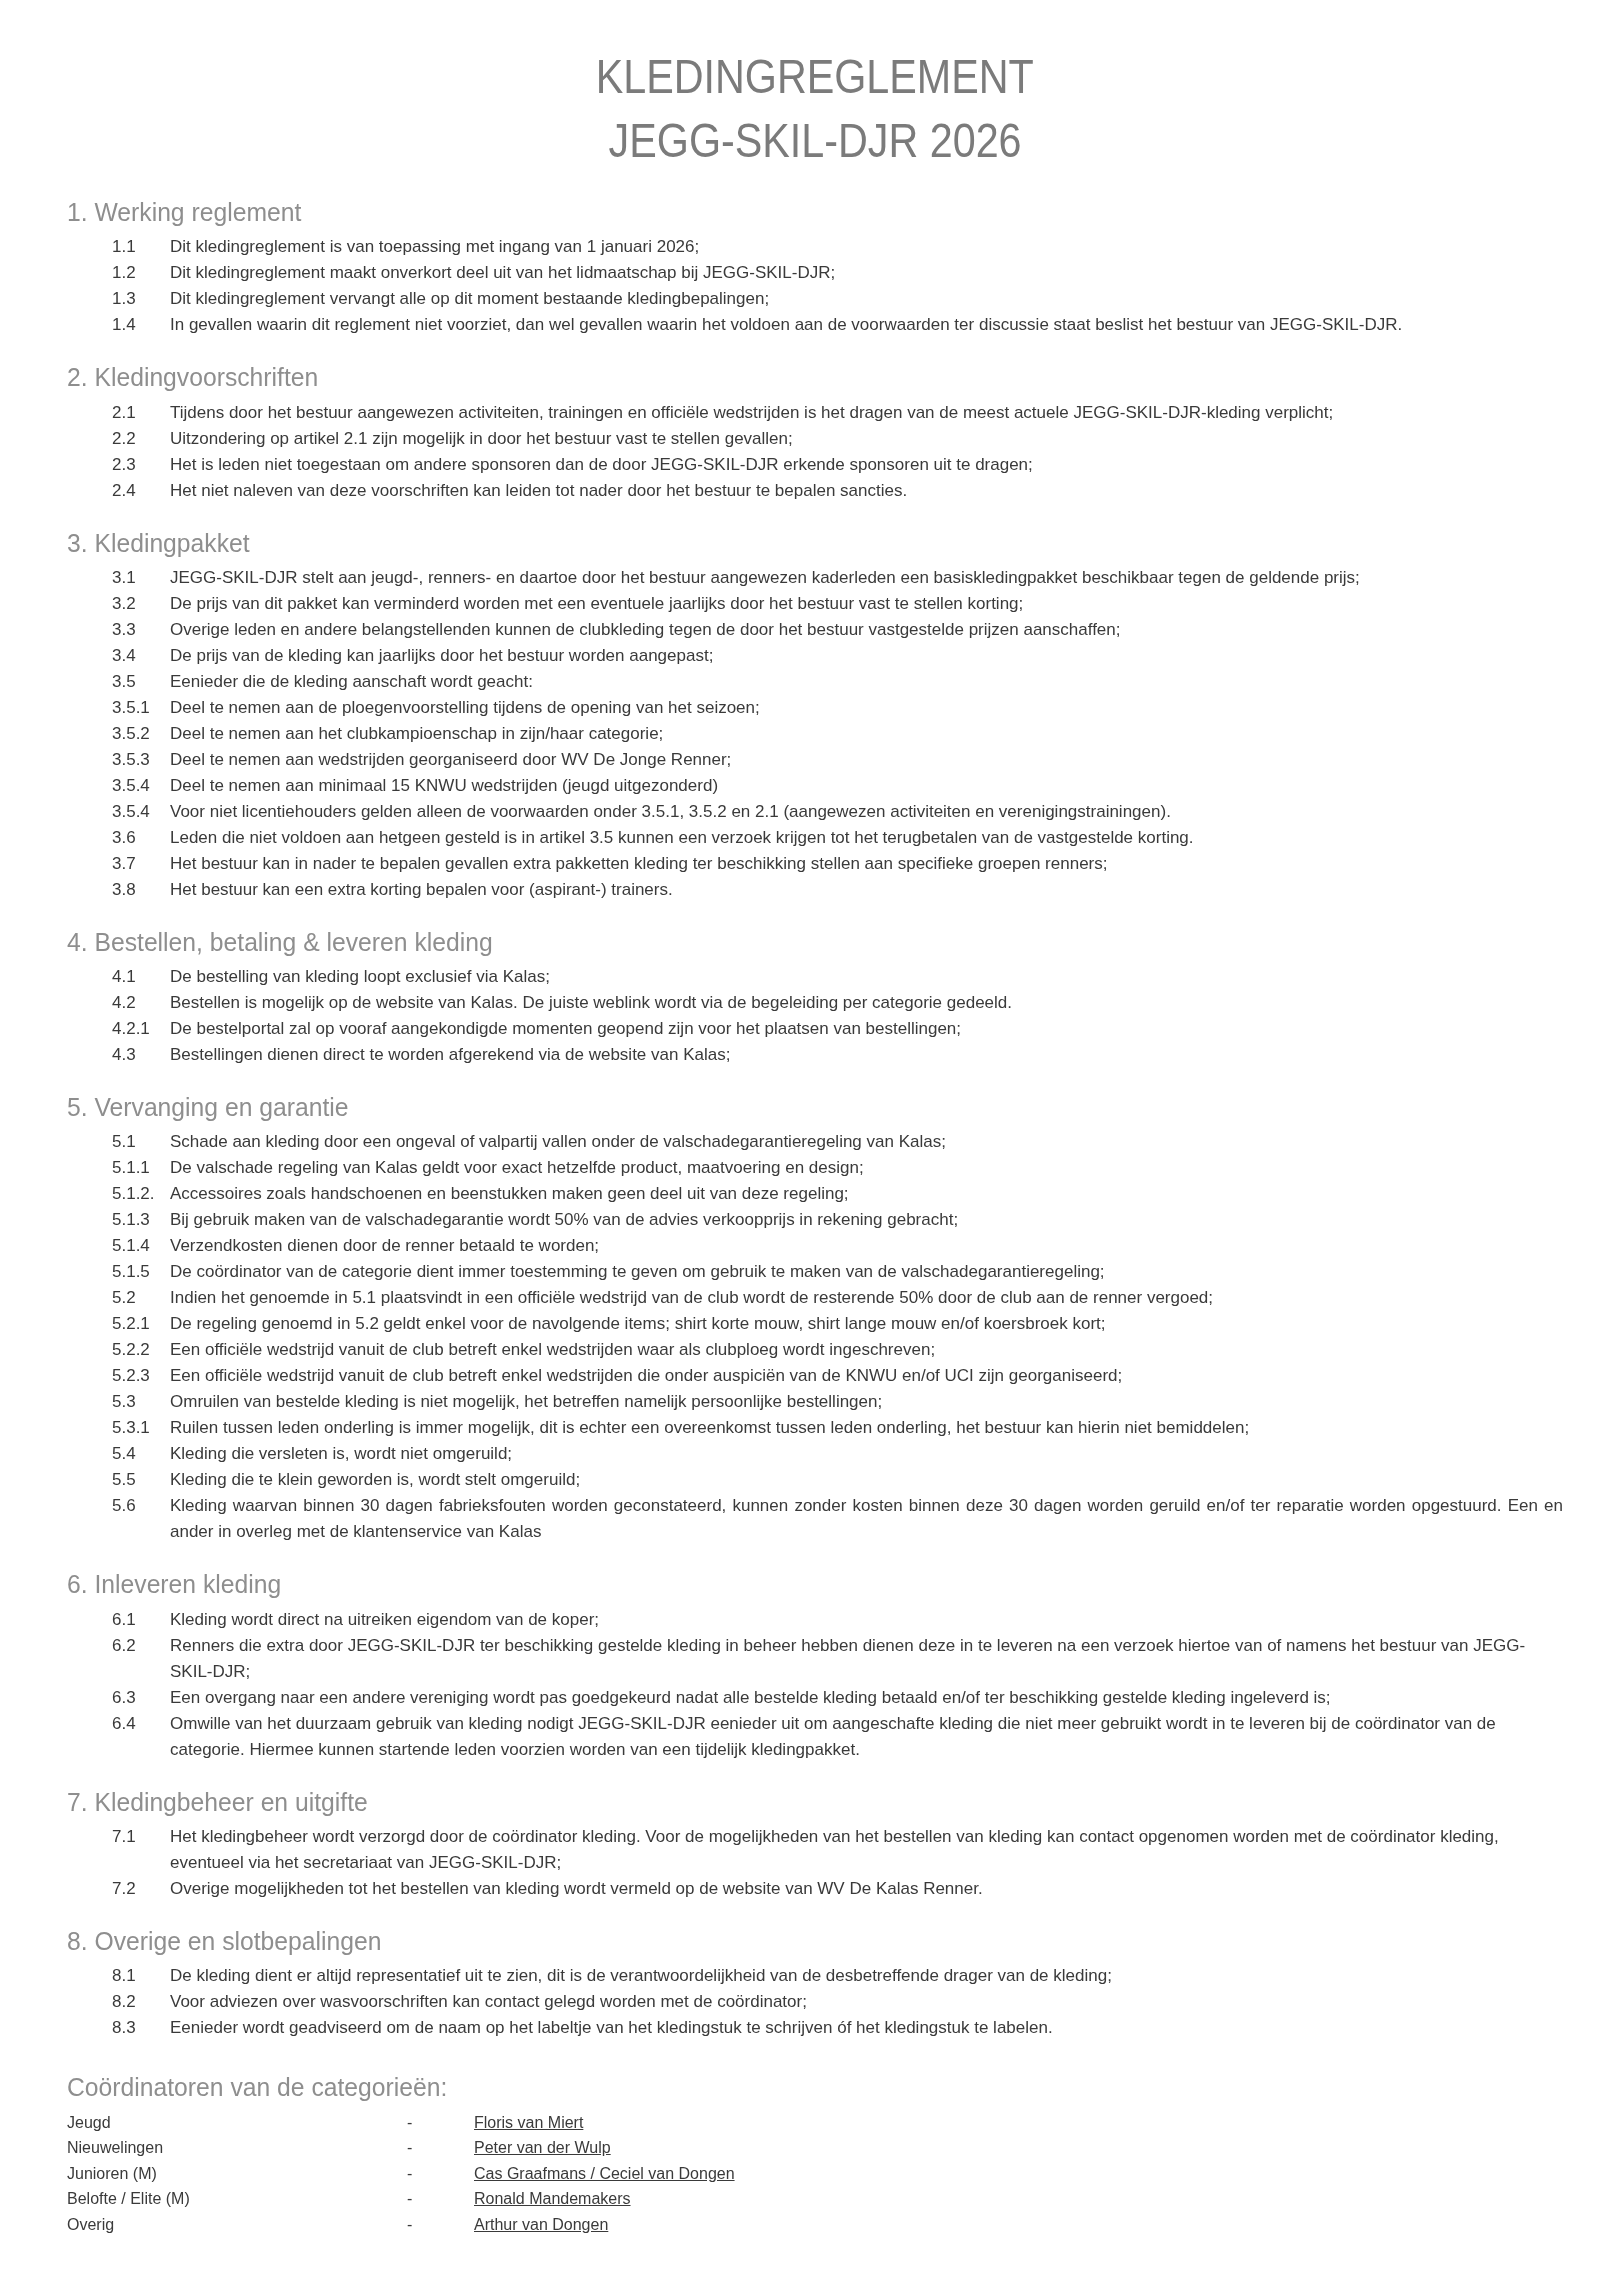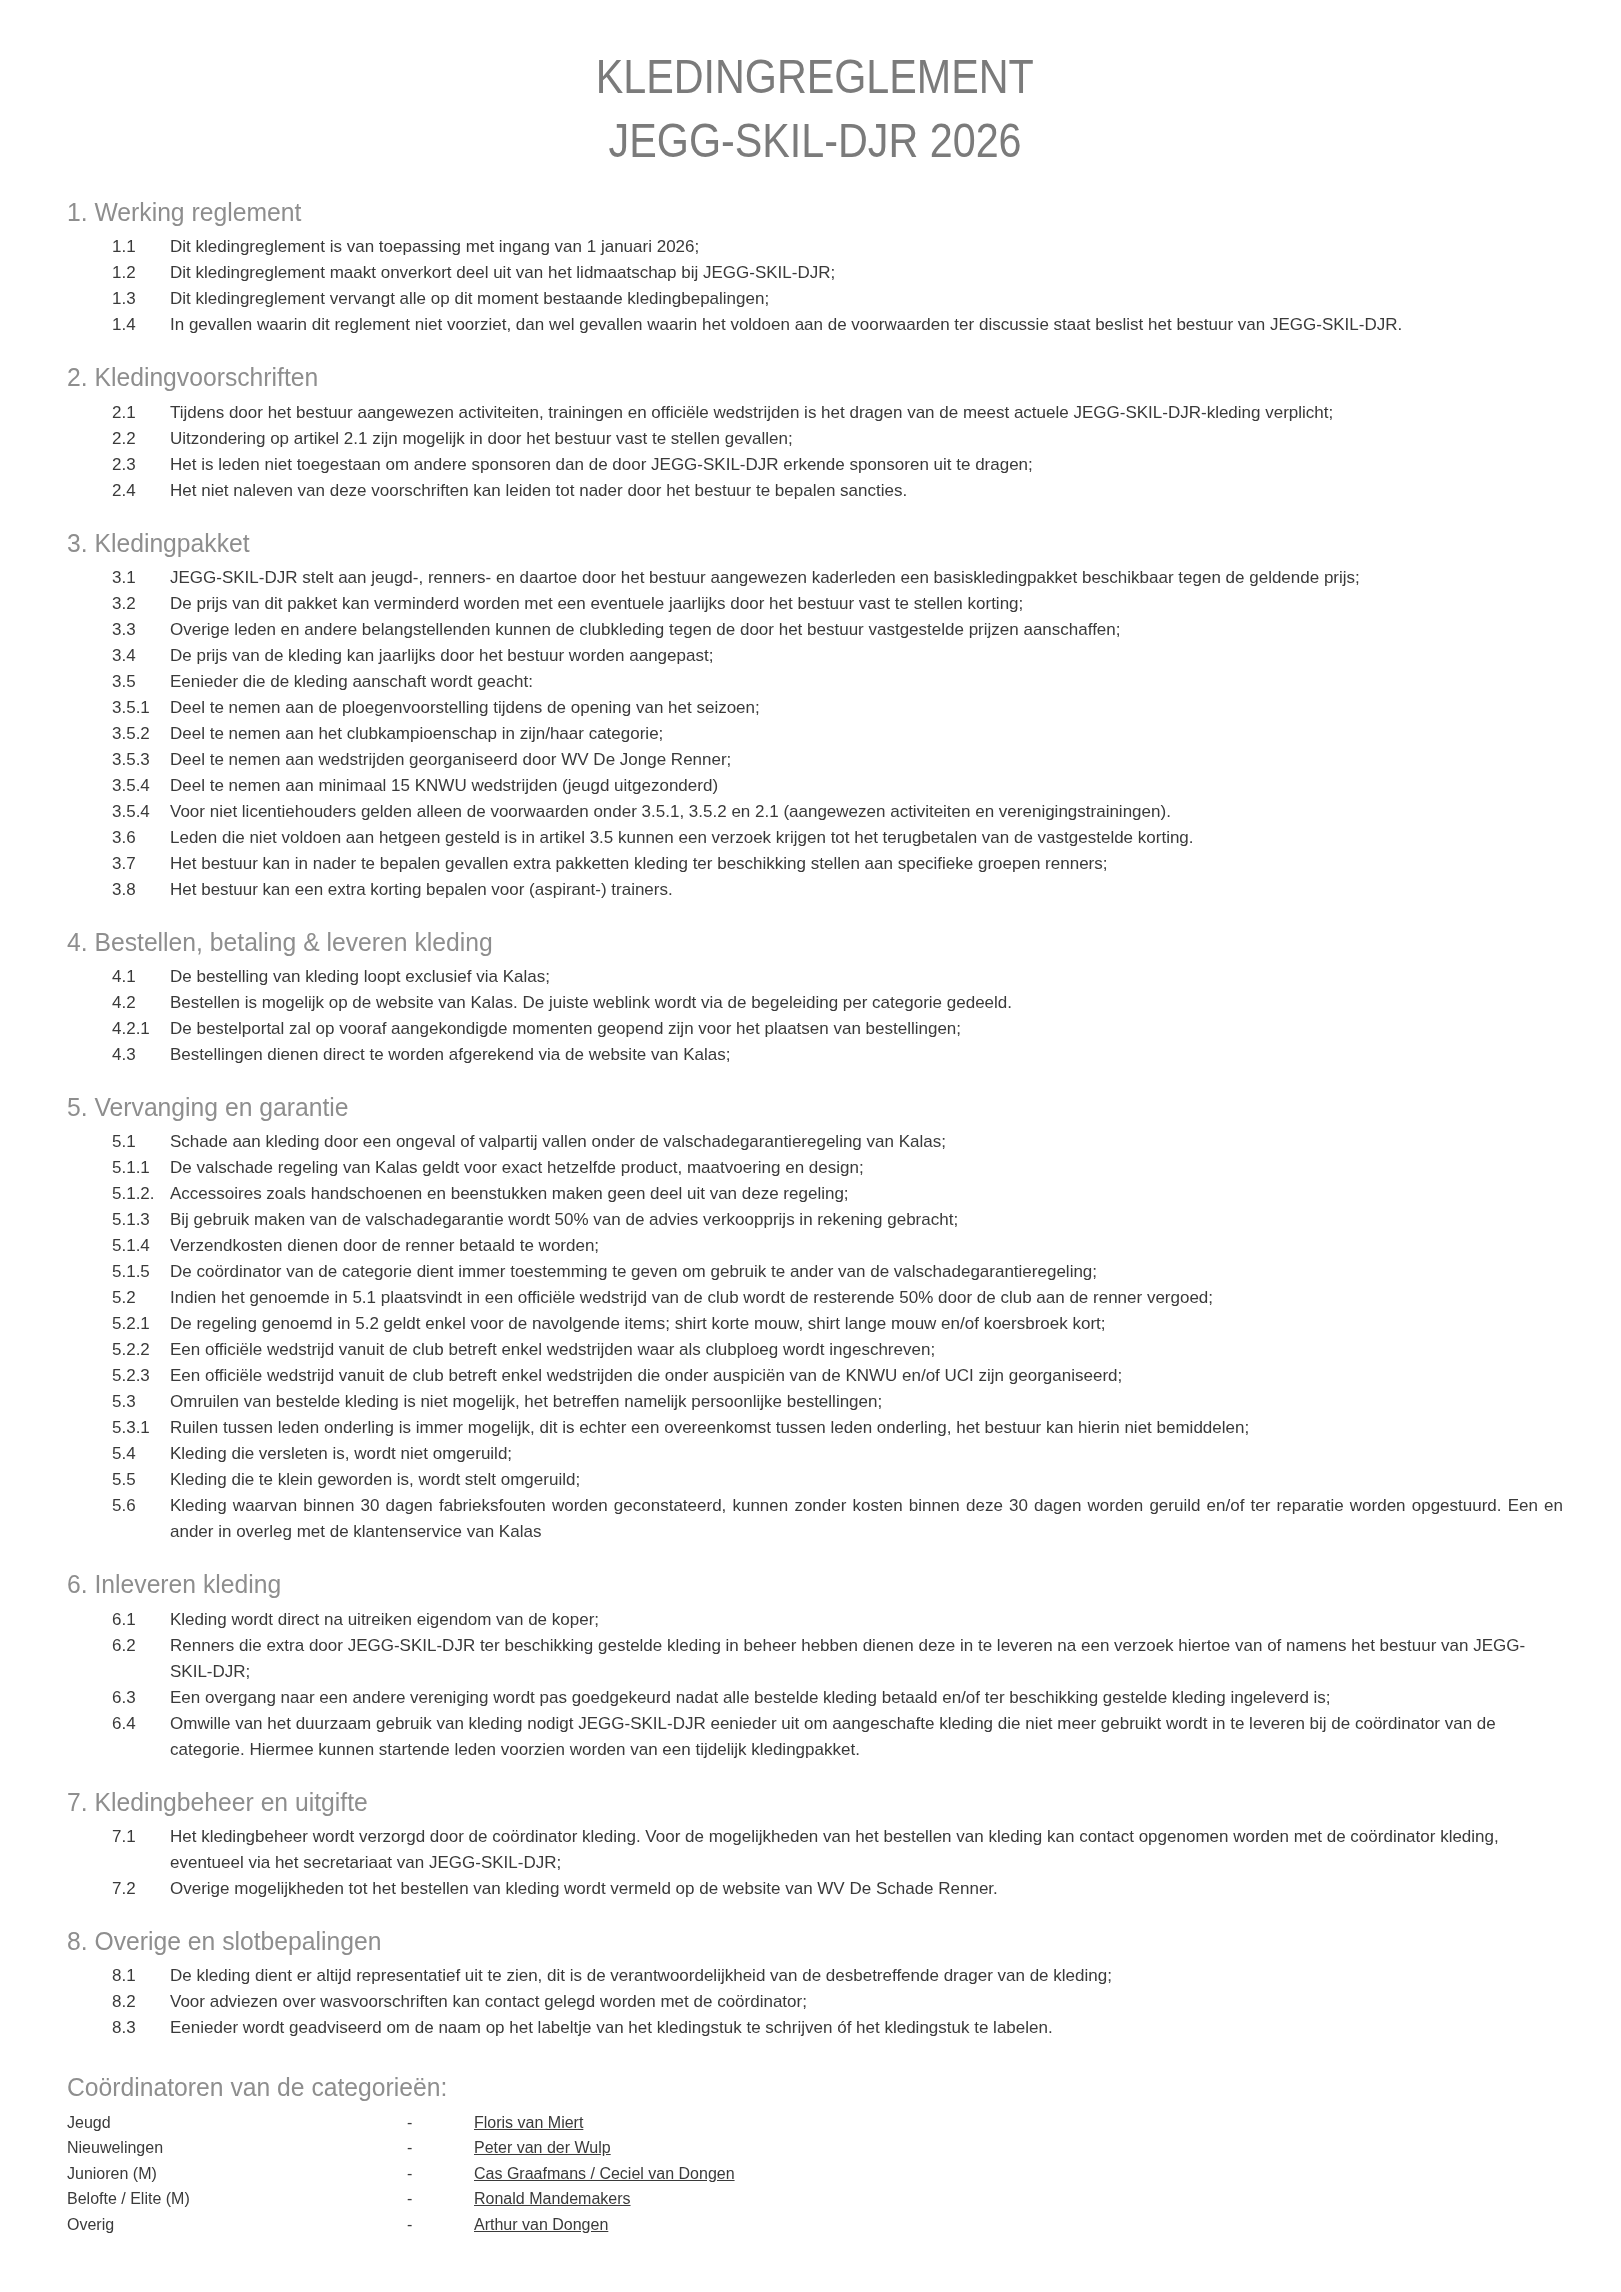--- a/index.html
+++ b/index.html
@@ -203,21 +203,21 @@
         <div class="item">
           <span class="num">5.1.3</span>
           <span class="txt">Bij gebruik maken van de valschadegarantie wordt 50% van de advies verkoopprijs in rekening gebracht;</span>
         </div>
         <div class="item">
           <span class="num">5.1.4</span>
           <span class="txt">Verzendkosten dienen door de renner betaald te worden;</span>
         </div>
         <div class="item">
           <span class="num">5.1.5</span>
-          <span class="txt">De coördinator van de categorie dient immer toestemming te geven om gebruik te ander van de valschadegarantieregeling;</span>
+          <span class="txt">De coördinator van de categorie dient immer toestemming te geven om gebruik te maken van de valschadegarantieregeling;</span>
         </div>
         <div class="item">
           <span class="num">5.2</span>
           <span class="txt">Indien het genoemde in 5.1 plaatsvindt in een officiële wedstrijd van de club wordt de resterende 50% door de club aan de renner vergoed;</span>
         </div>
         <div class="item">
           <span class="num">5.2.1</span>
           <span class="txt">De regeling genoemd in 5.2 geldt enkel voor de navolgende items; shirt korte mouw, shirt lange mouw en/of koersbroek kort;</span>
         </div>
         <div class="item">
@@ -269,21 +269,21 @@
         </div>
       </section>
       <section>
         <h2 class="sec"><span>7. Kledingbeheer en uitgifte</span></h2>
         <div class="item">
           <span class="num">7.1</span>
           <span class="txt">Het kledingbeheer wordt verzorgd door de coördinator kleding. Voor de mogelijkheden van  het bestellen van kleding kan contact opgenomen worden met de coördinator kleding, eventueel via het secretariaat van JEGG-SKIL-DJR;</span>
         </div>
         <div class="item">
           <span class="num">7.2</span>
-          <span class="txt">Overige mogelijkheden tot het bestellen van kleding wordt vermeld op de website van  WV De Schade Renner.</span>
+          <span class="txt">Overige mogelijkheden tot het bestellen van kleding wordt vermeld op de website van  WV De Kalas Renner.</span>
         </div>
       </section>
       <section>
         <h2 class="sec"><span>8. Overige en slotbepalingen</span></h2>
         <div class="item">
           <span class="num">8.1</span>
           <span class="txt">De kleding dient er altijd representatief uit te zien, dit is de verantwoordelijkheid van de desbetreffende drager van de kleding;</span>
         </div>
         <div class="item">
           <span class="num">8.2</span>

